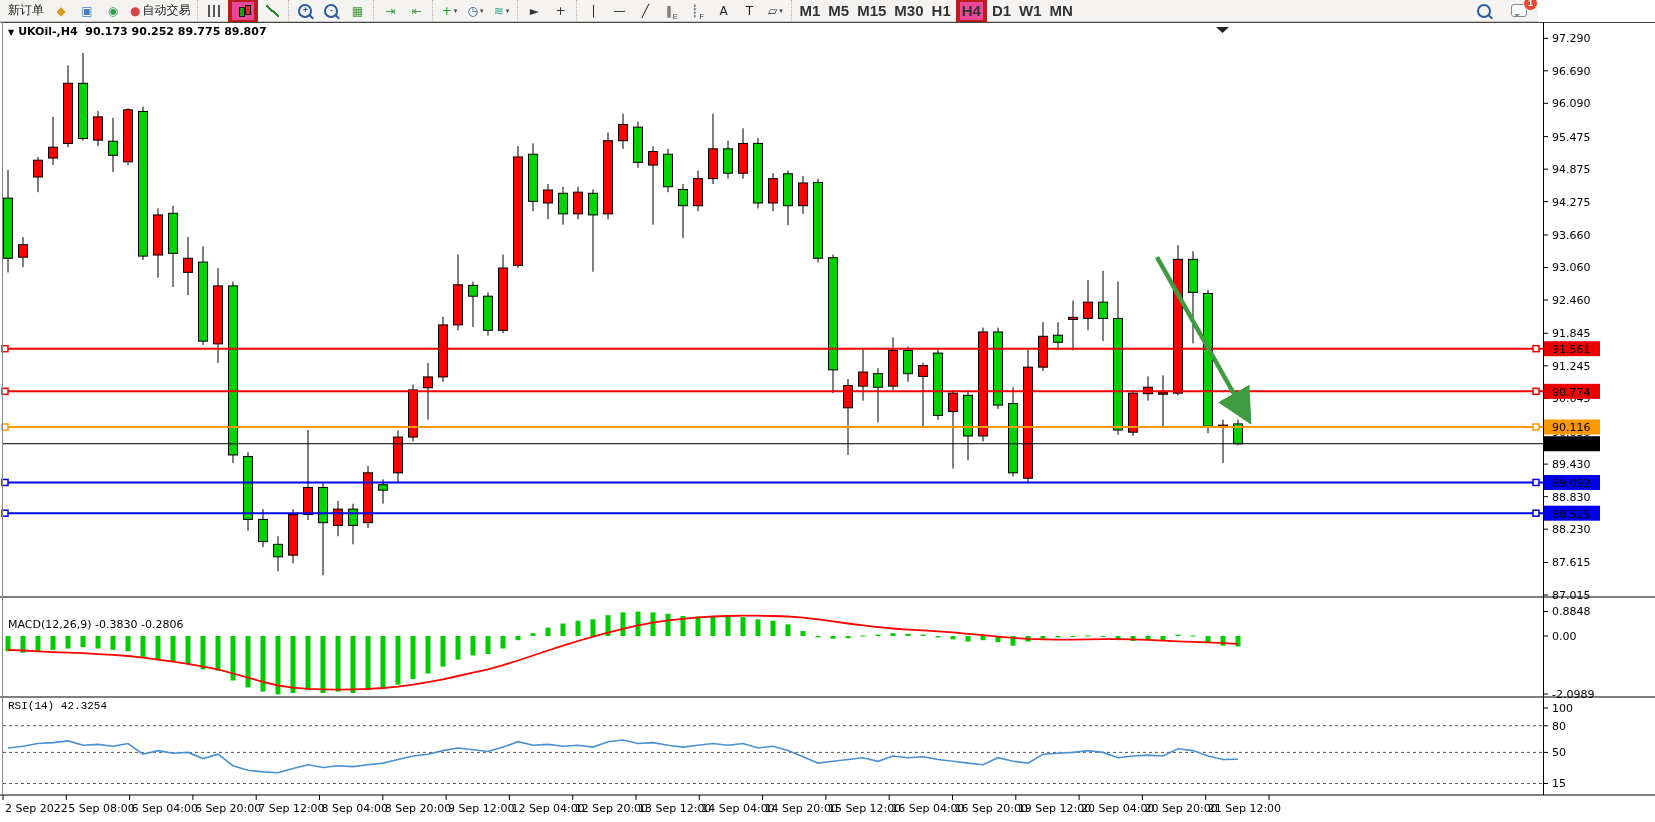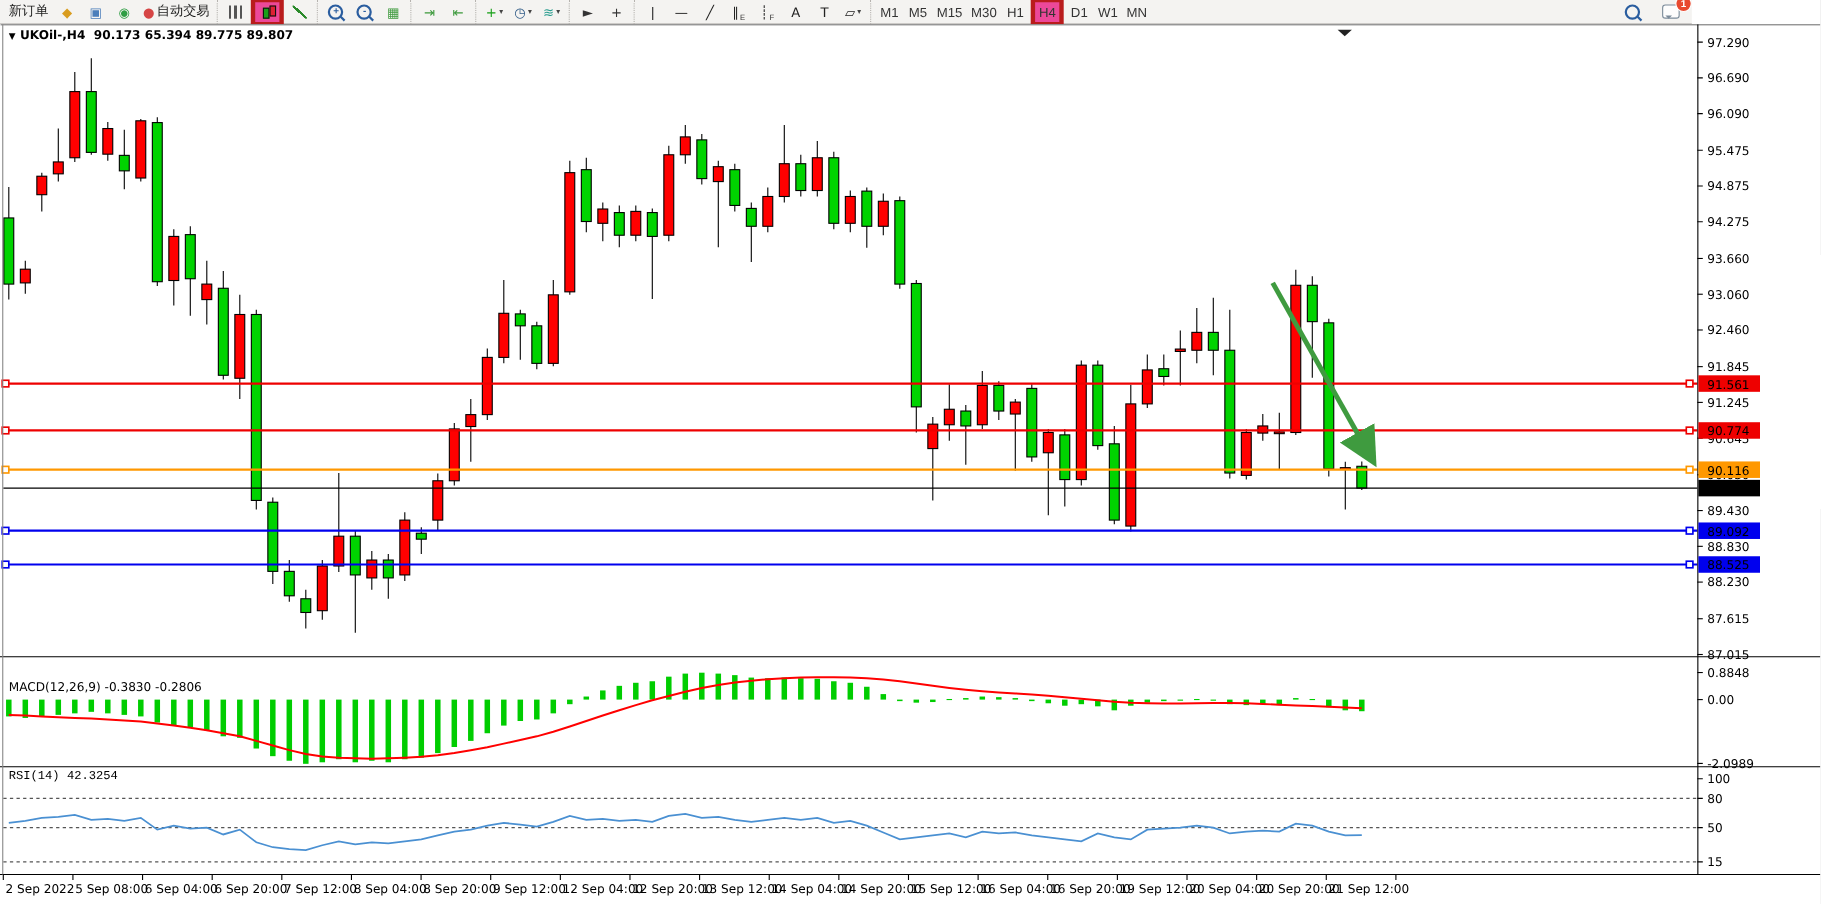--- a/index.html
+++ b/index.html
@@ -11,21 +11,21 @@
   .tb-group{display:flex;align-items:center;height:22px;}
   .tb-group + .tb-group{border-left:1px dotted #b5b2ae;margin-left:3px;padding-left:3px;}
   .tb-btn{display:inline-flex;align-items:center;justify-content:center;height:18px;min-width:18px;
     padding:0 2px;margin:0 1px;border:1px solid transparent;border-radius:2px;cursor:default;
     font-size:12px;color:#222;position:relative;}
   .tb-btn.active{border:4px solid #b91c1c;background:#ec4899;}
   .tb-btn .glyph{font-family:"DejaVu Sans",sans-serif;font-size:12px;line-height:1;}
   .tb-btn .lbl{font-size:12px;color:#1a1a1a;margin-left:2px;white-space:nowrap;}
   .tb-btn .dd{font-size:7px;color:#444;margin-left:2px;}
   .tb-btn .sub{font-size:7px;color:#333;margin-left:1px;align-self:flex-end;}
-  .tb-tf{font-size:12px;font-weight:400;color:#333;}
+  .tb-tf{font-size:15px;font-weight:700;color:#333;}
   #tb-right{margin-left:auto;display:flex;align-items:center;padding-right:6px;}
   
   .ic{display:inline-block;position:relative;}
   .ic-bars{width:13px;height:12px;background:repeating-linear-gradient(90deg,#555 0 2px,transparent 2px 5px);}
   .ic-candles{width:13px;height:12px;}
   .ic-candles::before{content:"";position:absolute;left:2px;top:2px;width:4px;height:8px;background:#18a018;border:1px solid #111;}
   .ic-candles::after{content:"";position:absolute;left:8px;top:0;width:4px;height:8px;background:#d23;border:1px solid #111;}
   .ic-line{width:13px;height:12px;background:linear-gradient(to top right,transparent 44%,#2a8a2a 44%,#2a8a2a 56%,transparent 56%);}
   .ic-zin,.ic-zout,.ic-zlens{width:10px;height:10px;border:2px solid #2a5d9f;border-radius:50%;font-size:9px;font-weight:700;
     color:#2a5d9f;line-height:9px;text-align:center;}
@@ -583,21 +583,21 @@
           <text x="891.1999999999999" y="790">16 Sep 04:00</text>
           <text x="954.5" y="790">16 Sep 20:00</text>
           <text x="1017.8" y="790">19 Sep 12:00</text>
           <text x="1081.1" y="790">20 Sep 04:00</text>
           <text x="1144.3999999999999" y="790">20 Sep 20:00</text>
           <text x="1207.7" y="790">21 Sep 12:00</text>
         </g>
       </svg>
 
     <div class="panel-label" id="chart-header">
-      <span class="caret">▼</span><span>UKOil-,H4</span>&nbsp;&nbsp;<span>90.173 65.394 89.775 89.807</span>
+      <span class="caret">▼</span><span>UKOil-,H4</span>&nbsp;&nbsp;<span>90.173 90.252 89.775 89.807</span>
     </div>
 
     <div class="panel-label" id="macd-label">
       <span>MACD(12,26,9)</span>
       <span>-0.3830</span>
       <span>-0.2806</span>
     </div>
 
     <div class="panel-label" id="rsi-label">
       <span>RSI(14)</span>

